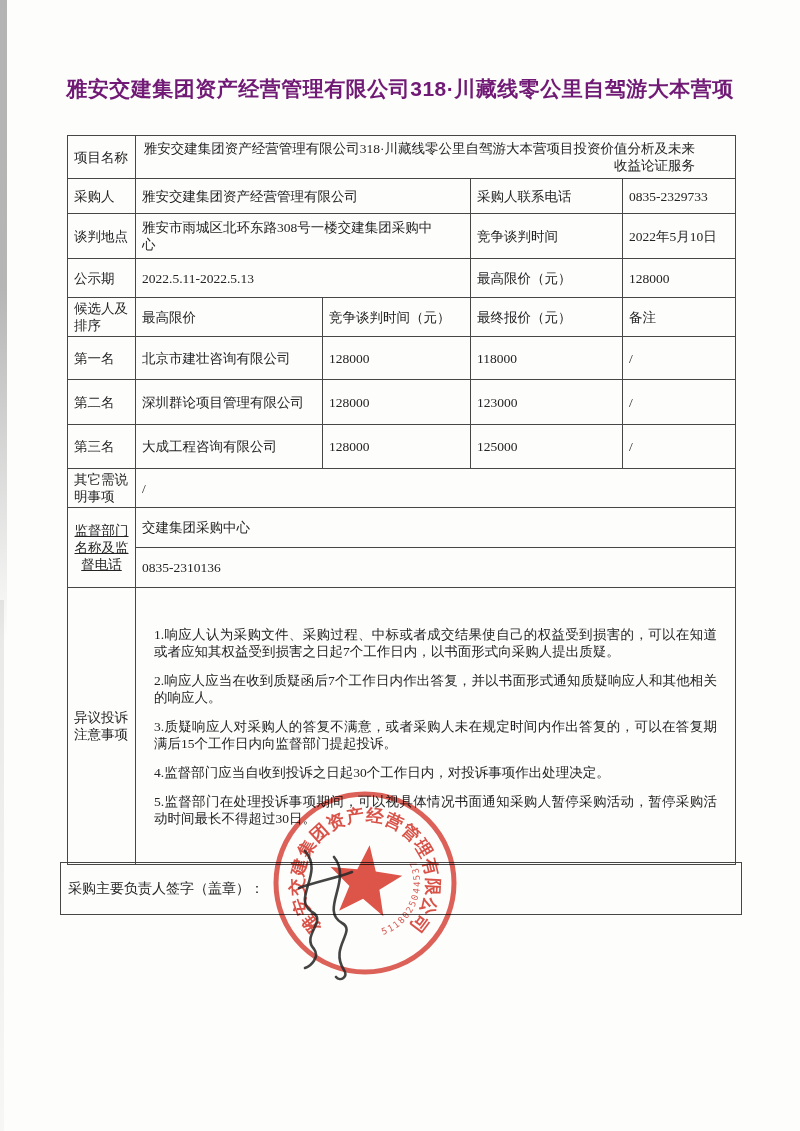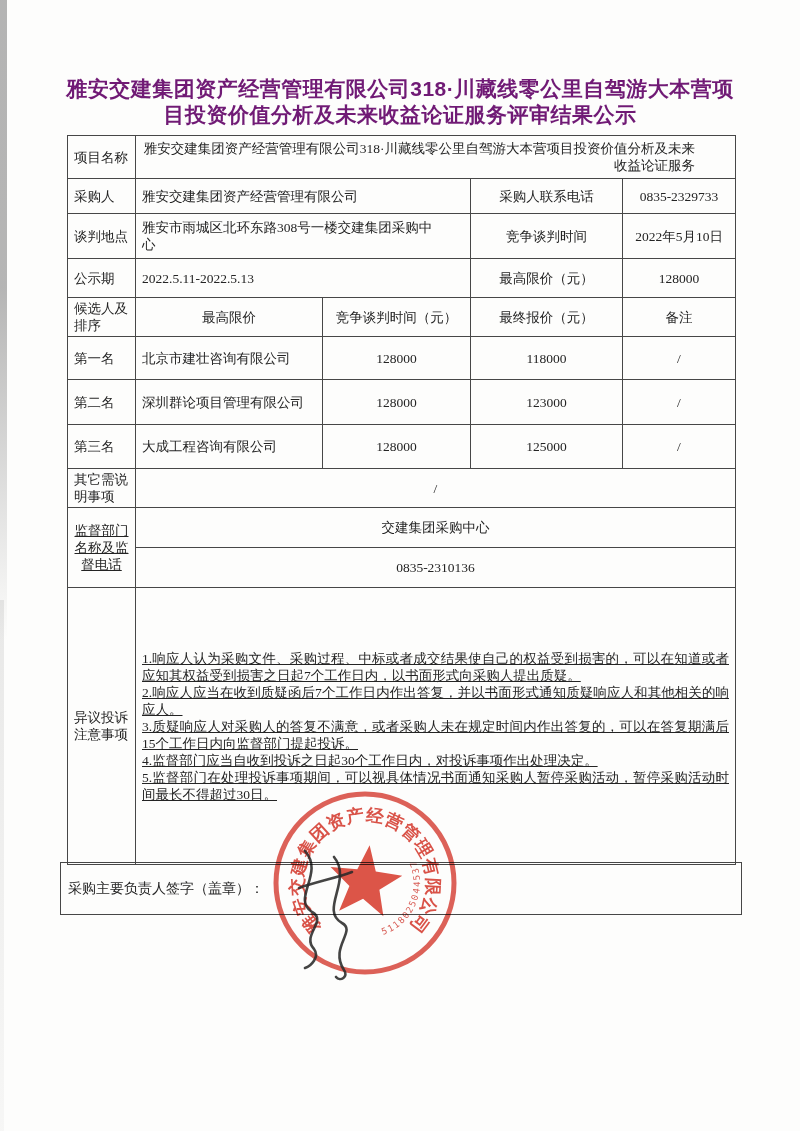--- a/index.html
+++ b/index.html
@@ -23,27 +23,27 @@
   }
   table.main{
     position:absolute;top:135px;left:67px;width:668px;
     border-collapse:collapse;table-layout:fixed;
   }
   table.main td{
     border:1.5px solid #474747;
     font-size:13.5px;line-height:17px;padding:2px 6px;
     vertical-align:middle;overflow:hidden;color:#242424;
   }
-  td.ctr{text-align:center;margin-left:44px;}
+  td.ctr{margin-left:44px;}
   td.lbl{padding:2px 4px 2px 5px;}
   td.lbl-ctr{text-align:center;padding:2px 3px;text-decoration:underline;}
   .proj-val{padding-right:40px !important;text-align:right;}
   .venue-span{display:inline-block;width:300px;}
   td.obj-text{vertical-align:top;padding:64px 46px 6px 6px;text-align:justify;}
-  td.obj-text div{margin:0;text-decoration:underline;}
+  td.obj-text div{margin:12px;}
   .sign-row{
     position:absolute;top:862px;left:60px;width:682px;height:53px;
     border:1.5px solid #474747;display:flex;align-items:center;
     font-size:14px;background:transparent;box-sizing:border-box;
   }
   .sign-row .sign-label{padding-left:7px;}
   .seal{
     position:absolute;left:252px;top:770px;width:226px;height:226px;z-index:5;
     mix-blend-mode:multiply;opacity:.93;
   }
@@ -58,21 +58,20 @@
   .num{font-family:"Liberation Serif","DejaVu Serif",serif;}
 </style>
 </head>
 <body>
 
 <div class="scan-edge"></div>
 <div class="scan-edge2"></div>
 
 <div class="doc-title">
   <div>雅安交建集团资产经营管理有限公司318·川藏线零公里自驾游大本营项</div>
-  <div>目投资价值分析及未来收益论证服务评审结果公示</div>
 </div>
 
 <table class="main">
   <colgroup>
     <col style="width:68px">
       <col style="width:187px">
       <col style="width:148px">
       <col style="width:152px">
       <col style="width:113px">
   </colgroup>

